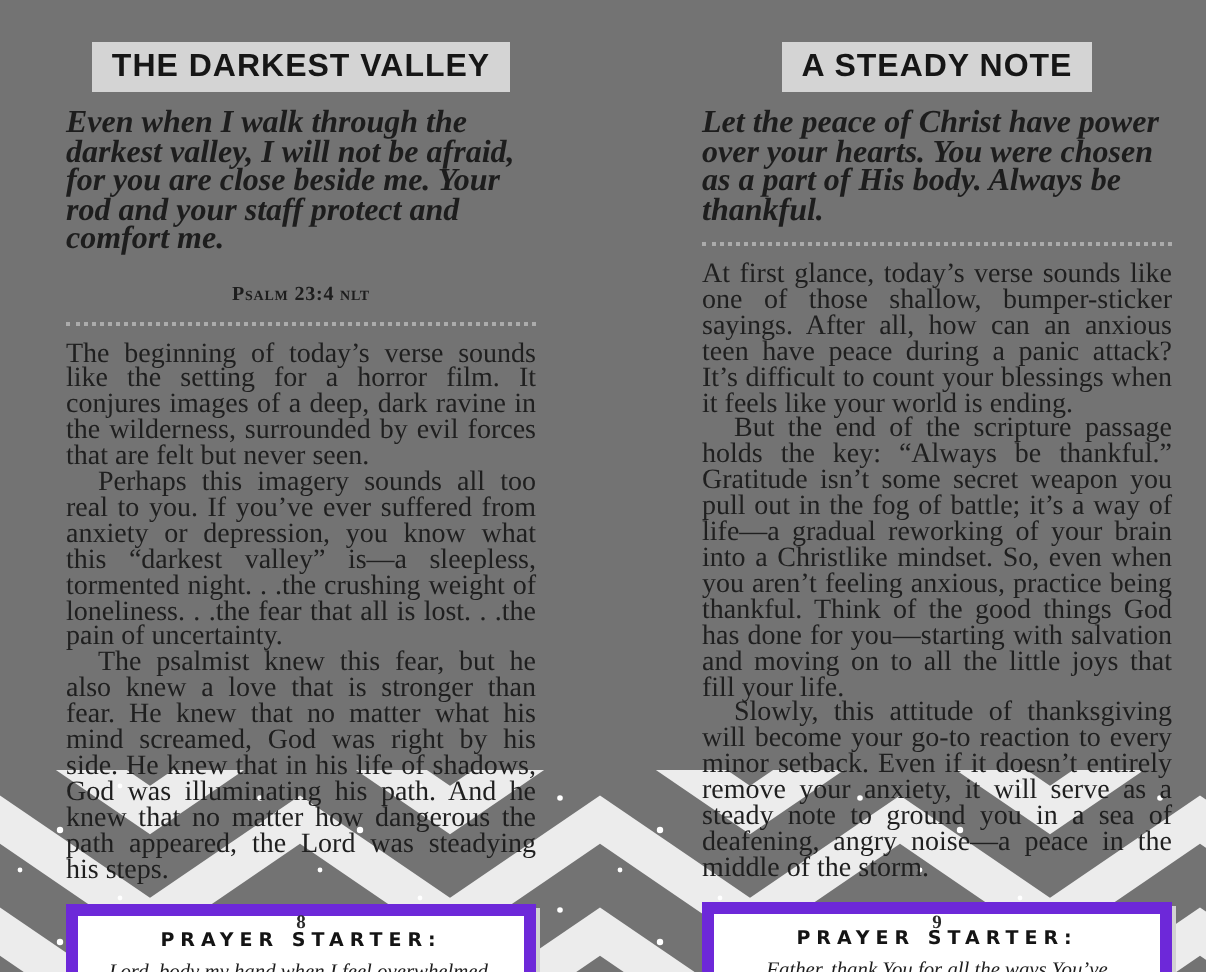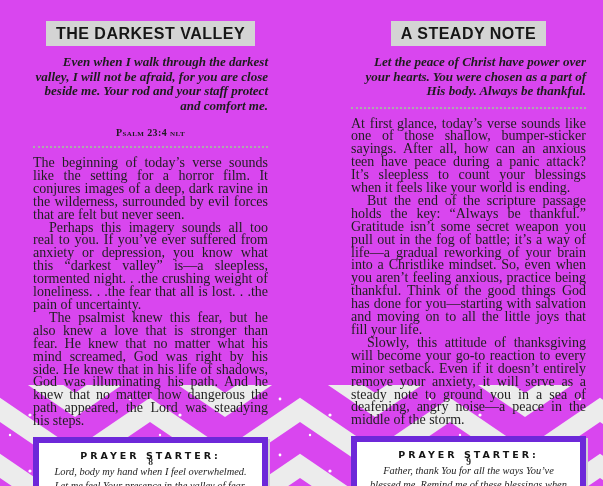--- a/index.html
+++ b/index.html
@@ -1,28 +1,28 @@
 <!DOCTYPE html>
 <html><head>
 <meta charset="utf-8">
 <style>
   html,body{margin:0;padding:0;background:#ffffff;}
-  .book{position:relative;width:603px;height:486px;background:#d946ef;overflow:hidden;
+  .book{position:relative;width:603px;height:486px;background:#737373;overflow:hidden;
         font-family:"Liberation Serif", serif;color:#222;}
   .pattern-wrap{position:absolute;left:0;bottom:0;width:603px;height:101px;z-index:0;}
   .page{position:absolute;top:0;width:301px;height:486px;box-sizing:border-box;
         padding:21px 33px 0;z-index:1;}
   .page.left{left:0;}
   .page.right{left:318px;}
   .title-box{display:block;margin:0 auto;width:max-content;max-width:100%;
         background:#d4d4d4;padding:4px 10px 3px;
         font-family:"Liberation Sans", sans-serif;font-weight:700;font-size:16px;
         letter-spacing:0.5px;color:#161616;text-align:center;white-space:nowrap;}
-  .verse{margin:9px auto 0;max-width:238px;text-align:right;font-style:italic;
-        font-weight:600;font-size:13px;line-height:14.5px;color:#1d1d1d;}
+  .verse{margin:9px auto 0;max-width:238px;text-align:left;font-style:italic;
+        font-weight:600;font-size:16px;line-height:14.5px;color:#1d1d1d;}
   .reference{margin-top:14px;text-align:center;font-variant:small-caps;
         font-weight:600;font-size:10px;letter-spacing:0.4px;color:#1d1d1d;}
   .divider{margin:8px 0 9px;border-top:2px dotted #ababab;height:0;}
   .body-text p{margin:0;text-align:justify;font-size:14px;line-height:12.9px;
         color:#1f1f1f;}
   .body-text p + p{text-indent:16px;}
   .prayer-box{position:relative;margin-top:9px;background:#ffffff;
         border:6px solid #6d28d9;box-shadow:2px 2px 0 #d2d2d2;
         padding:7px 12px 8px;text-align:center;}
   .prayer-heading{font-family:"DejaVu Sans", sans-serif;font-weight:700;
@@ -70,21 +70,21 @@
       <div class="prayer-text">Lord, body my hand when I feel overwhelmed. Let me feel Your presence in the valley of fear.</div>
     </div>
     <div class="page-number">8</div>
   </div>
 
   <div class="page right">
     <span class="title-box">A STEADY NOTE</span>
     <div class="verse">Let the peace of Christ have power over your hearts. You were chosen as a part of His body. Always be thankful.</div>
     <div class="divider"></div>
     <div class="body-text">
-      <p>At first glance, today’s verse sounds like one of those shallow, bumper-sticker sayings. After all, how can an anxious teen have peace during a panic attack? It’s sleepless to count your blessings when it feels like your world is ending.</p>
+      <p>At first glance, today’s verse sounds like one of those shallow, bumper-sticker sayings. After all, how can an anxious teen have peace during a panic attack? It’s difficult to count your blessings when it feels like your world is ending.</p>
       <p>But the end of the scripture passage holds the key: “Always be thankful.” Gratitude isn’t some secret weapon you pull out in the fog of battle; it’s a way of life—a gradual reworking of your brain into a Christlike mindset. So, even when you aren’t feeling anxious, practice being thankful. Think of the good things God has done for you—starting with salvation and moving on to all the little joys that fill your life.</p>
       <p>Slowly, this attitude of thanksgiving will become your go-to reaction to every minor setback. Even if it doesn’t entirely remove your anxiety, it will serve as a steady note to ground you in a sea of deafening, angry noise—a peace in the middle of the storm.</p>
     </div>
     <div class="prayer-box">
       <div class="prayer-heading">PRAYER STARTER:</div>
       <div class="prayer-text">Father, thank You for all the ways You’ve blessed me. Remind me of these blessings when it feels like everything has been taken away.</div>
     </div>
     <div class="page-number">9</div>
   </div>
 

